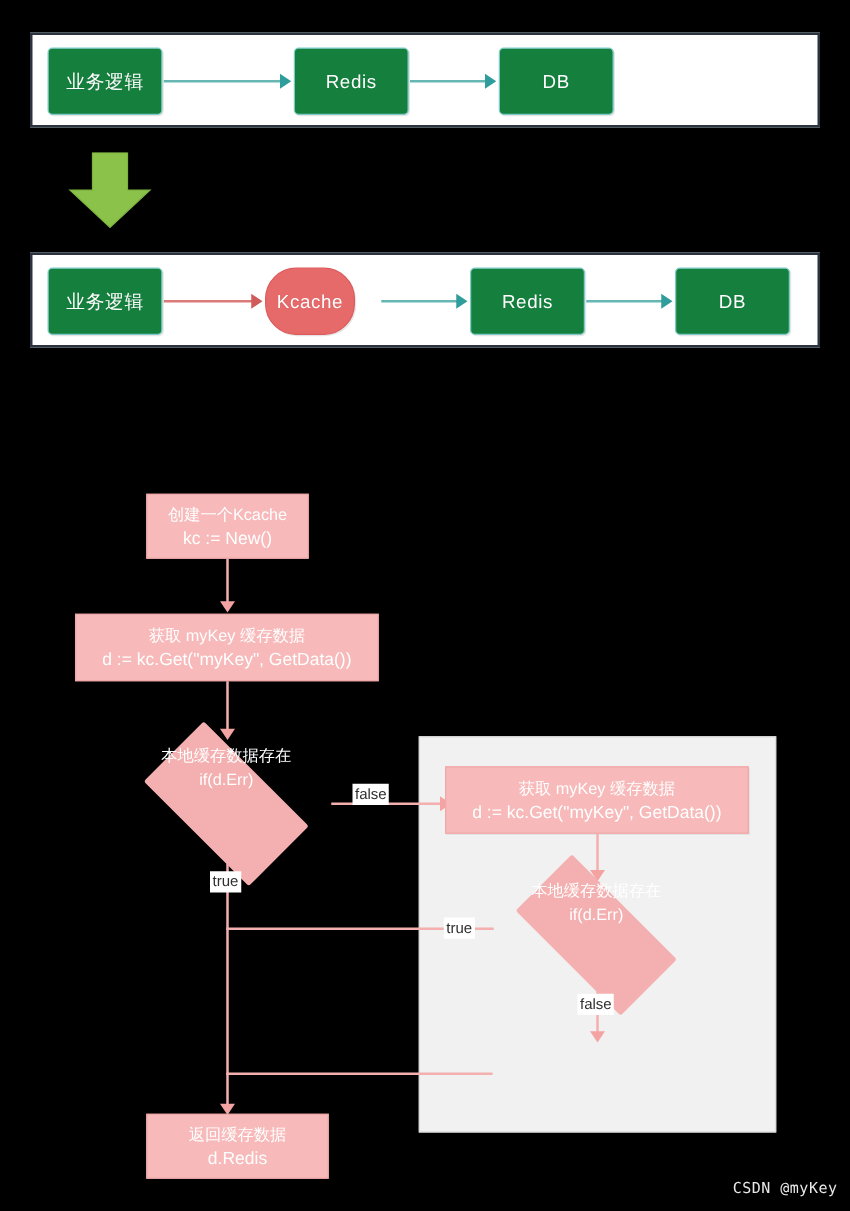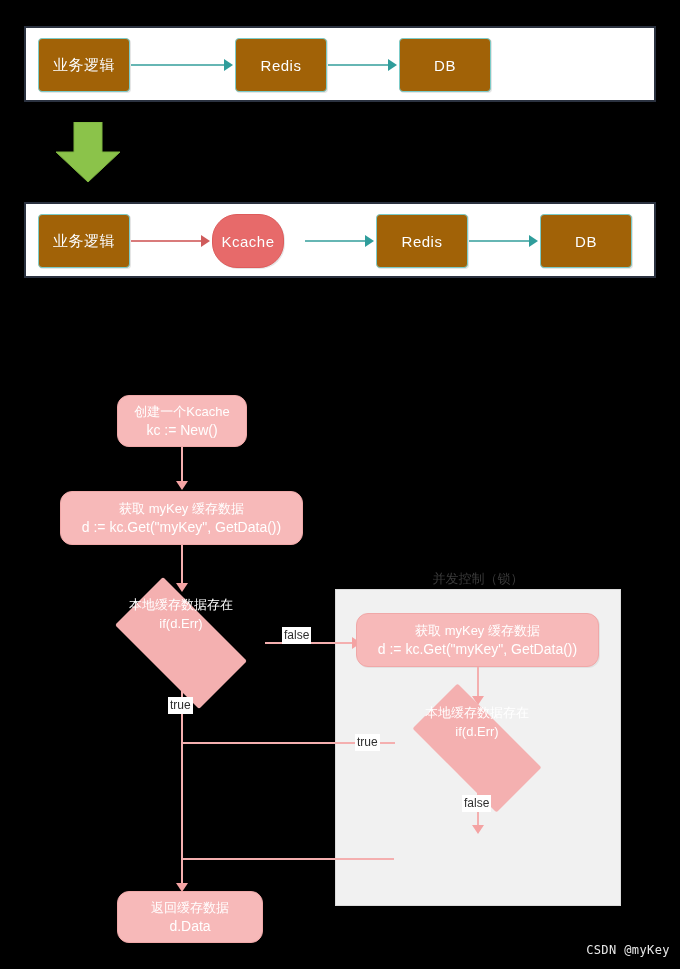--- a/index.html
+++ b/index.html
@@ -25,21 +25,21 @@
     border-radius: 4px;
     display: flex;
     align-items: center;
     justify-content: center;
     color: #ffffff;
     font-size: 15px;
     letter-spacing: 0.5px;
     text-shadow: 0 0 1px rgba(0,0,0,.12);
   }
   .node-teal {
-    background: #a16207;
+    background: #15803d;
     border: 1px solid #7ccbc8;
     box-shadow: 1px 1px 0 rgba(0,0,0,.10);
   }
   .node-red {
     background: #e76a6a;
     border: 1px solid #dd5b5b;
     box-shadow: 1px 1px 0 rgba(0,0,0,.10);
   }
 
   .arch-line { position: absolute; height: 2px; }
@@ -75,21 +75,21 @@
     width: 286px;
     text-align: center;
     color: #3a3a3a;
     font-size: 13px;
   }
 
   .fc-box {
     position: absolute;
     background: #f7b9b9;
     border: 1px solid #f0a8a8;
-    border-radius: 12px;
+    border-radius: 0;
     display: flex;
     flex-direction: column;
     align-items: center;
     justify-content: center;
     color: #ffffff;
     font-size: 13px;
     line-height: 19px;
     text-align: center;
     box-shadow: 1px 1px 0 rgba(0,0,0,.06);
     padding: 2px 6px;
@@ -189,21 +189,20 @@
     <div class="arch-head teal" style="left:339px; top:31px;"></div>
 
     <div class="node-box node-teal" style="left:350px; top:10px; width:92px; height:54px;">Redis</div>
 
     <div class="arch-line teal" style="left:443px; top:36px; width:62px;"></div>
     <div class="arch-head teal" style="left:503px; top:31px;"></div>
 
     <div class="node-box node-teal" style="left:514px; top:10px; width:92px; height:54px;">DB</div>
   </div>
 
-  <div id="lock-group-title">并发控制（锁）</div>
   <div id="lock-group-box"></div>
 
   <div class="fc-box" style="left:117px; top:395px; width:130px; height:52px;">
     <div class="l1">创建一个Kcache</div>
     <div class="l2">kc := New()</div>
   </div>
 
   <div class="fl v" style="left:181px; top:447px; height:38px;"></div>
   <div class="fhead down" style="left:176px; top:481px;"></div>
 
@@ -226,21 +225,21 @@
   <div class="fl h" style="left:265px; top:642px; width:91px;"></div>
   <div class="fhead right" style="left:352px; top:637px;"></div>
   <div class="edge-label" style="left:282px; top:627px;">false</div>
 
   <div class="fl v" style="left:181px; top:691px; height:197px;"></div>
   <div class="fhead down" style="left:176px; top:883px;"></div>
   <div class="edge-label" style="left:168px; top:697px;">true</div>
 
   <div class="fc-box" style="left:117px; top:891px; width:146px; height:52px;">
     <div class="l1">返回缓存数据</div>
-    <div class="l2">d.Data</div>
+    <div class="l2">d.Redis</div>
   </div>
 
   <div class="fc-box" style="left:356px; top:613px; width:243px; height:54px;">
     <div class="l1">获取 myKey 缓存数据</div>
     <div class="l2">d := kc.Get("myKey", GetData())</div>
   </div>
 
   <div class="fl v" style="left:477px; top:667px; height:33px;"></div>
   <div class="fhead down" style="left:472px; top:696px;"></div>
 

